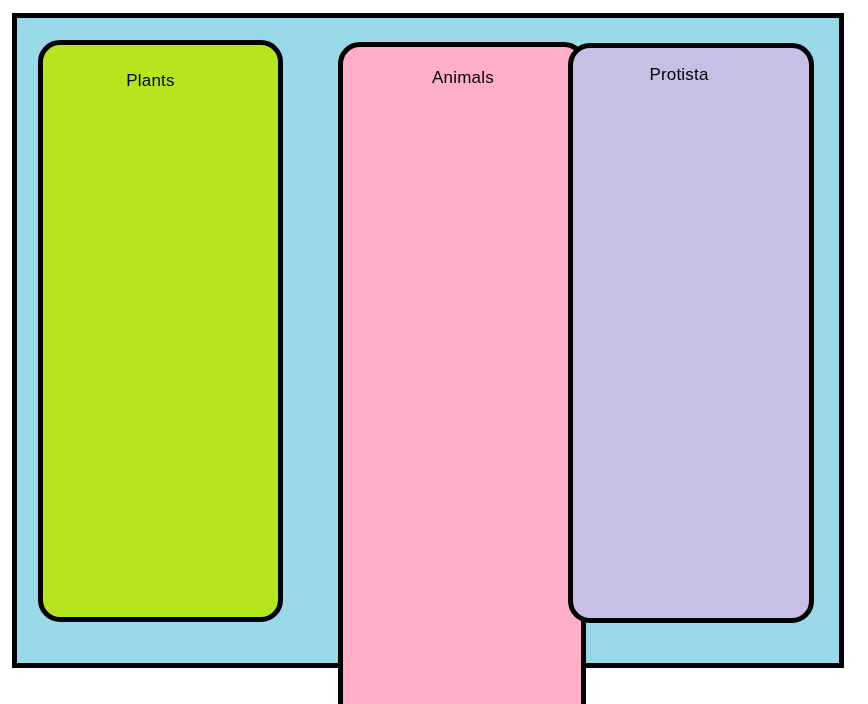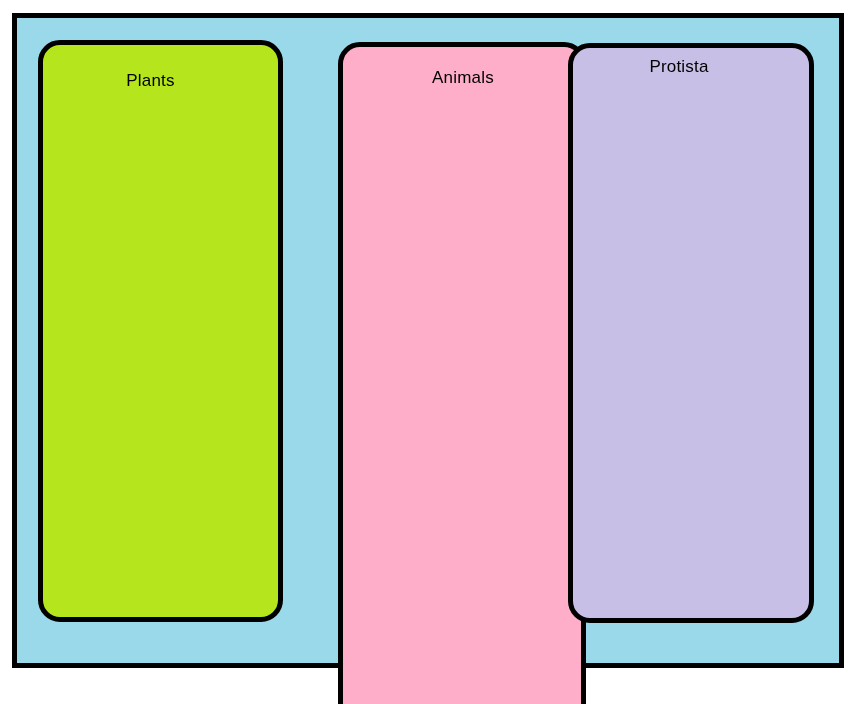--- a/index.html
+++ b/index.html
@@ -27,21 +27,21 @@
     text-align: center;
     font-size: 17px;
     color: #000;
     letter-spacing: 0.2px;
   }
   #col-plants   { left: 21px;  top: 22px; width: 245px; height: 582px; }
   #col-animals  { left: 280px; top: 24px; width: 248px; height: 697px; margin-left: 41px; }
   #col-protista { left: 551px; top: 25px; width: 246px; height: 580px; }
   #col-plants   .column-label { padding-top: 26px; transform: translateX(-10px); }
   #col-animals  .column-label { padding-top: 21px; transform: translateX(1px); }
-  #col-protista .column-label { padding-top: 9px; transform: translateX(-12px); }
+  #col-protista .column-label { padding-top: 17px; transform: translateX(-12px); }
 </style>
 </head>
 <body>
 
 <div class="board" style="background-color: rgb(153, 217, 234);">
 
   <div class="column" id="col-plants" style="background-color: rgb(181, 230, 29);">
     <span class="column-label">Plants</span>
   </div>
 

